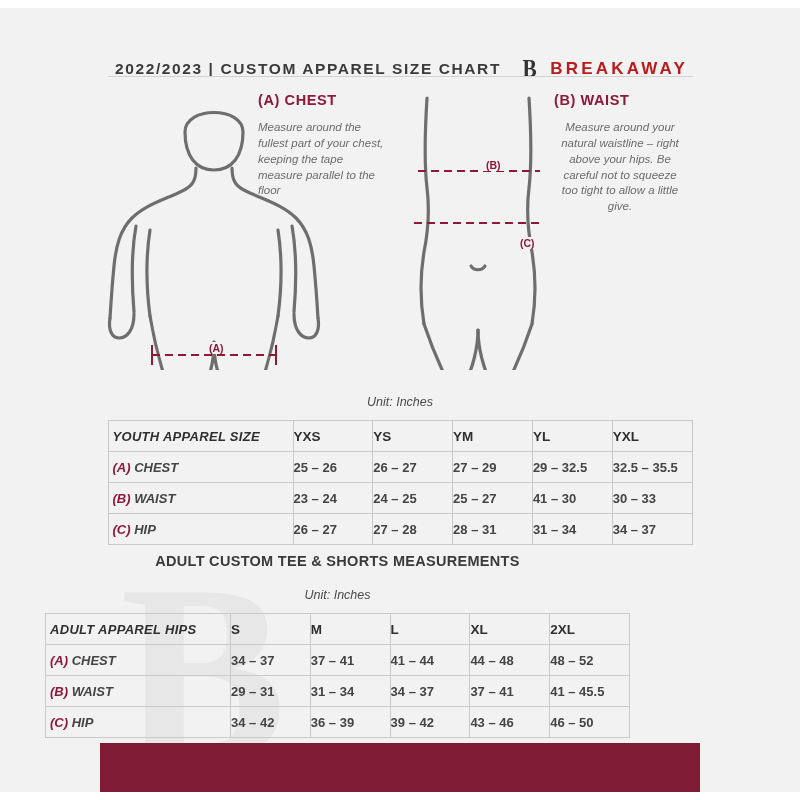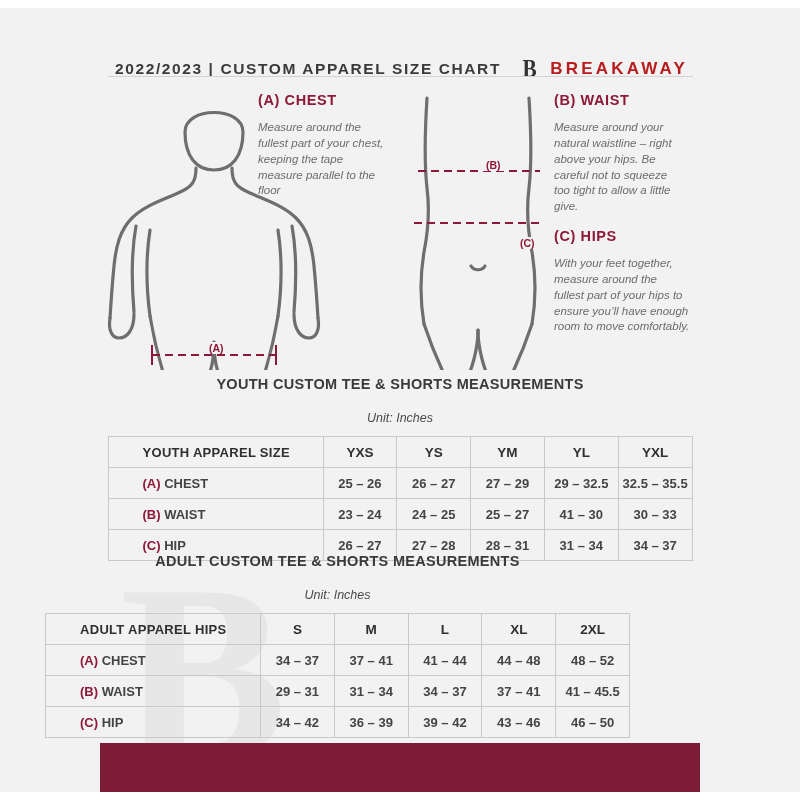--- a/index.html
+++ b/index.html
@@ -107,21 +107,21 @@
   .callout-body {
     font-size: 11.5px;
     font-style: italic;
     color: #6c6c6c;
     line-height: 1.38;
     margin-top: 12px;
     width: 128px;
   }
   .callout-a { position: absolute; left: 258px; top: 12px; }
   .callout-b { position: absolute; left: 554px; top: 12px; width: 135px; }
-  .callout-b .callout-body { width: 132px; }
+  .callout-b .callout-body { width: 132px; text-align: center; }
   .callout-c { position: absolute; left: 554px; top: 148px; width: 135px; }
   .callout-c .callout-body { width: 136px; }
 
   .lbl {
     position: absolute;
     font-size: 10.5px;
     font-weight: bold;
     color: #8e1838;
     background: #f2f2f2;
     padding: 0 3px;
@@ -146,28 +146,29 @@
     border-collapse: collapse;
     width: 585px;
     margin: 11px auto 0 auto;
     table-layout: fixed;
   }
   table.size th, table.size td {
     border: 1px solid #c9c9c9;
     height: 30px;
     font-size: 12.5px;
     color: #333;
-    text-align: center;
+    text-align: left;
     padding: 0;
   }
   table.size th.rowhead, table.size td.rowhead {
     text-align: left;
-    padding-left: 34px;
+    padding-left: 4px;
     font-weight: bold;
     font-size: 13px;
+    font-style: italic;
   }
   table.size thead th {
     font-weight: bold;
     font-size: 13.5px;
     color: #2f2f2f;
   }
   table.size thead th.rowhead {
     letter-spacing: 0.3px;
   }
   table.size td {
@@ -268,28 +269,23 @@
       <span class="lbl" style="left:517px;top:157px;">(C)</span>
 
       <div class="callout-a">
         <div class="callout-title">(A) CHEST</div>
         <div class="callout-body">Measure around the fullest part of your chest, keeping the tape measure parallel to the floor</div>
       </div>
       <div class="callout-b">
         <div class="callout-title">(B) WAIST</div>
         <div class="callout-body">Measure around your natural waistline – right above your hips. Be careful not to squeeze too tight to allow a little give.</div>
       </div>
-      <div class="callout-c">
-        <div class="callout-title">(C) HIPS</div>
-        <div class="callout-body">With your feet together, measure around the fullest part of your hips to ensure you’ll have enough room to move comfortably.</div>
-      </div>
     </div>
 
     <div class="sec-youth">
-      <div class="tbl-title">YOUTH CUSTOM TEE &amp; SHORTS MEASUREMENTS</div>
       <div class="tbl-unit">Unit: Inches</div>
       <table class="size">
         <thead>
           <tr>
             <th class="rowhead" style="width:180px">YOUTH APPAREL SIZE</th>
             <th>YXS</th>
             <th>YS</th>
             <th>YM</th>
             <th>YL</th>
             <th>YXL</th>

